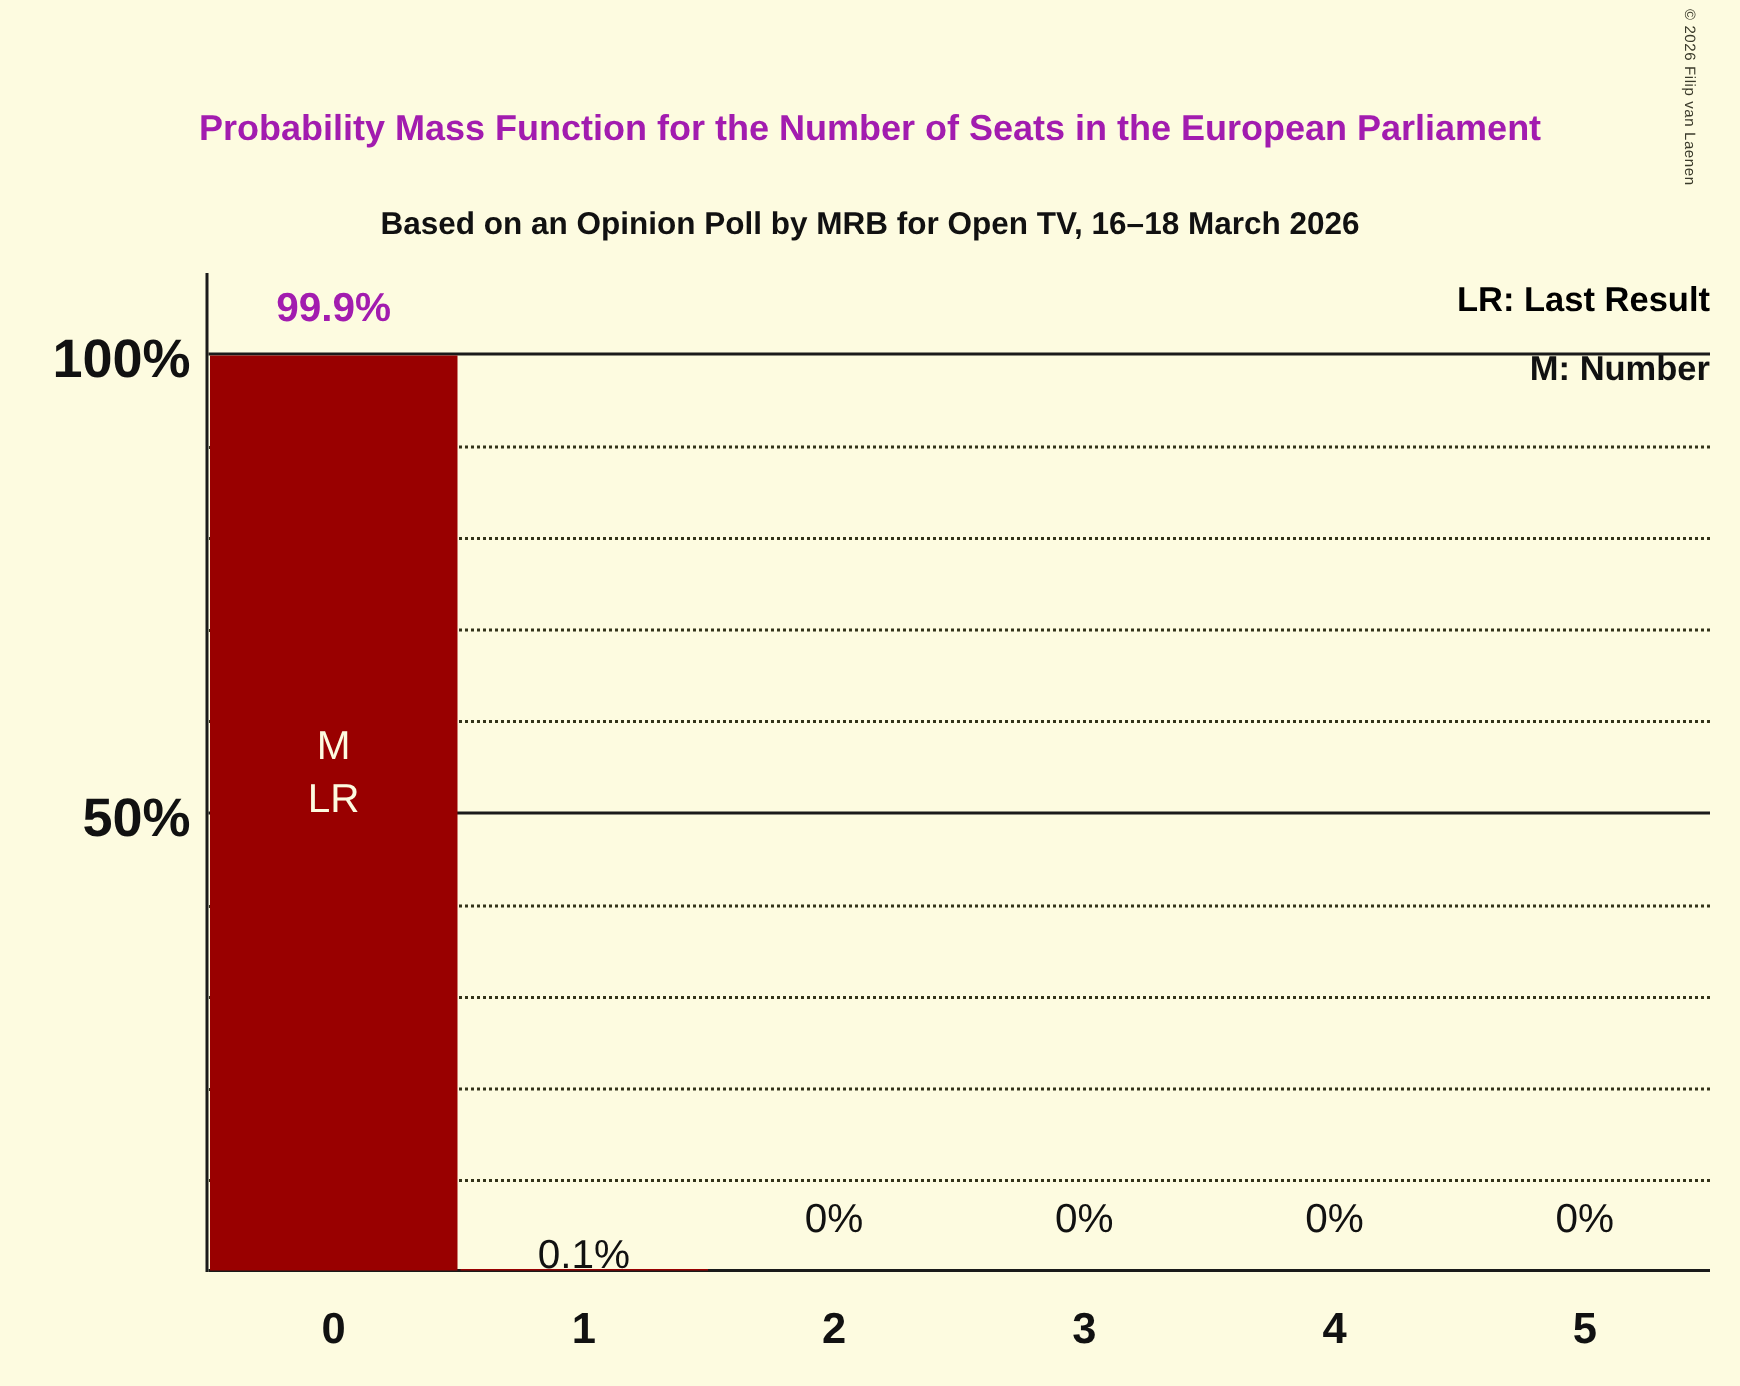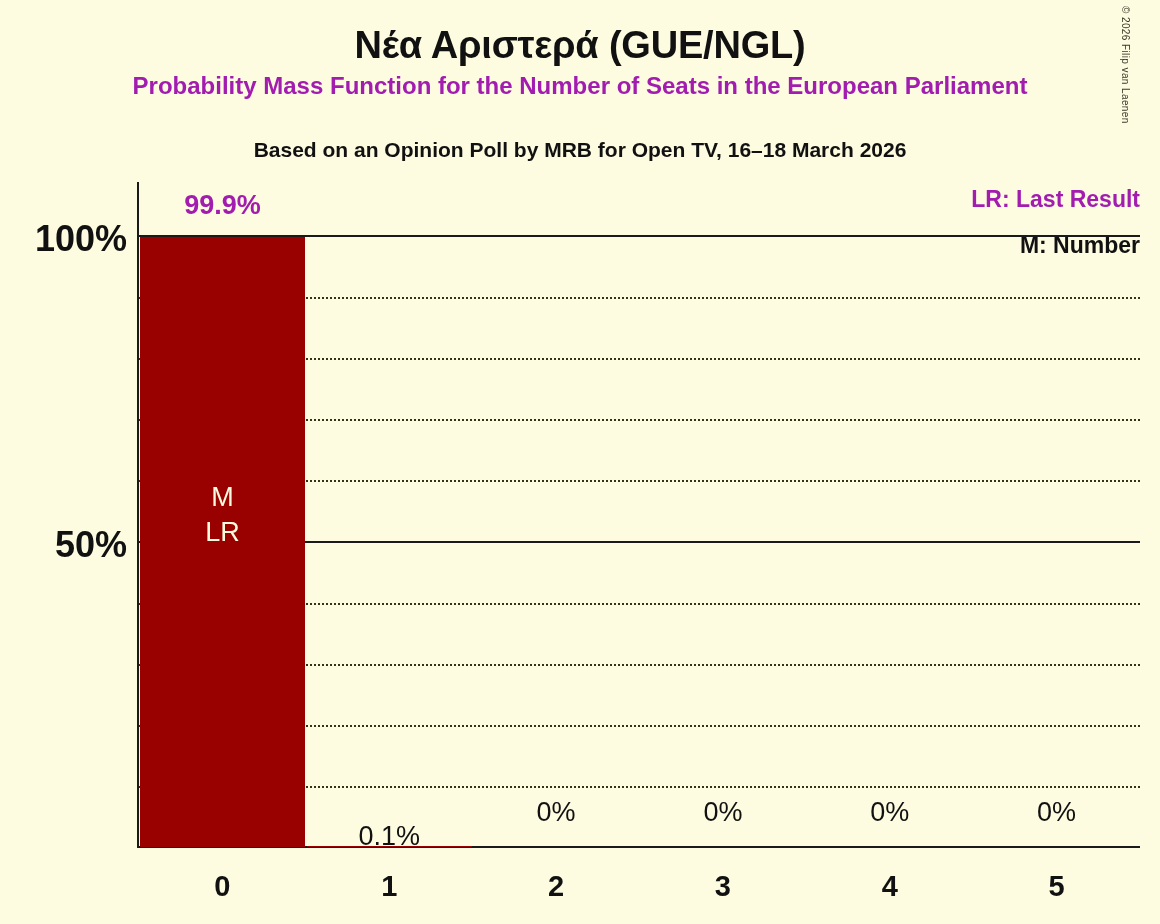--- a/index.html
+++ b/index.html
@@ -123,36 +123,35 @@
     position: absolute;
     top: 870px;
     font-size: 29px; font-weight: bold; color: #111111;
     text-align: center;
   }
 
   
   .legend-lr {
     position: absolute;
     right: 20px; top: 186px;
-    font-size: 23px; font-weight: bold; color: #a21caf;
+    font-size: 23px; font-weight: bold; color: #000000;
     text-align: right; white-space: nowrap;
   }
   .legend-m {
     position: absolute;
     right: 20px; top: 232px;
     font-size: 23px; font-weight: bold; color: #111111;
     text-align: right; white-space: nowrap;
   }
 </style>
 </head>
 <body>
 
 <div id="root">
 
-  <div class="title">Νέα Αριστερά (GUE/NGL)</div>
   <div class="subtitle1">Probability Mass Function for the Number of Seats in the European Parliament</div>
   <div class="subtitle2">Based on an Opinion Poll by MRB for Open TV, 16–18 March 2026</div>
 
   <div class="copyright">© 2026 Filip van Laenen</div>
 
   <div class="legend-lr">LR: Last Result</div>
   <div class="legend-m">M: Number</div>
 
   <div class="axis-y"></div>
   <div class="axis-x"></div>

